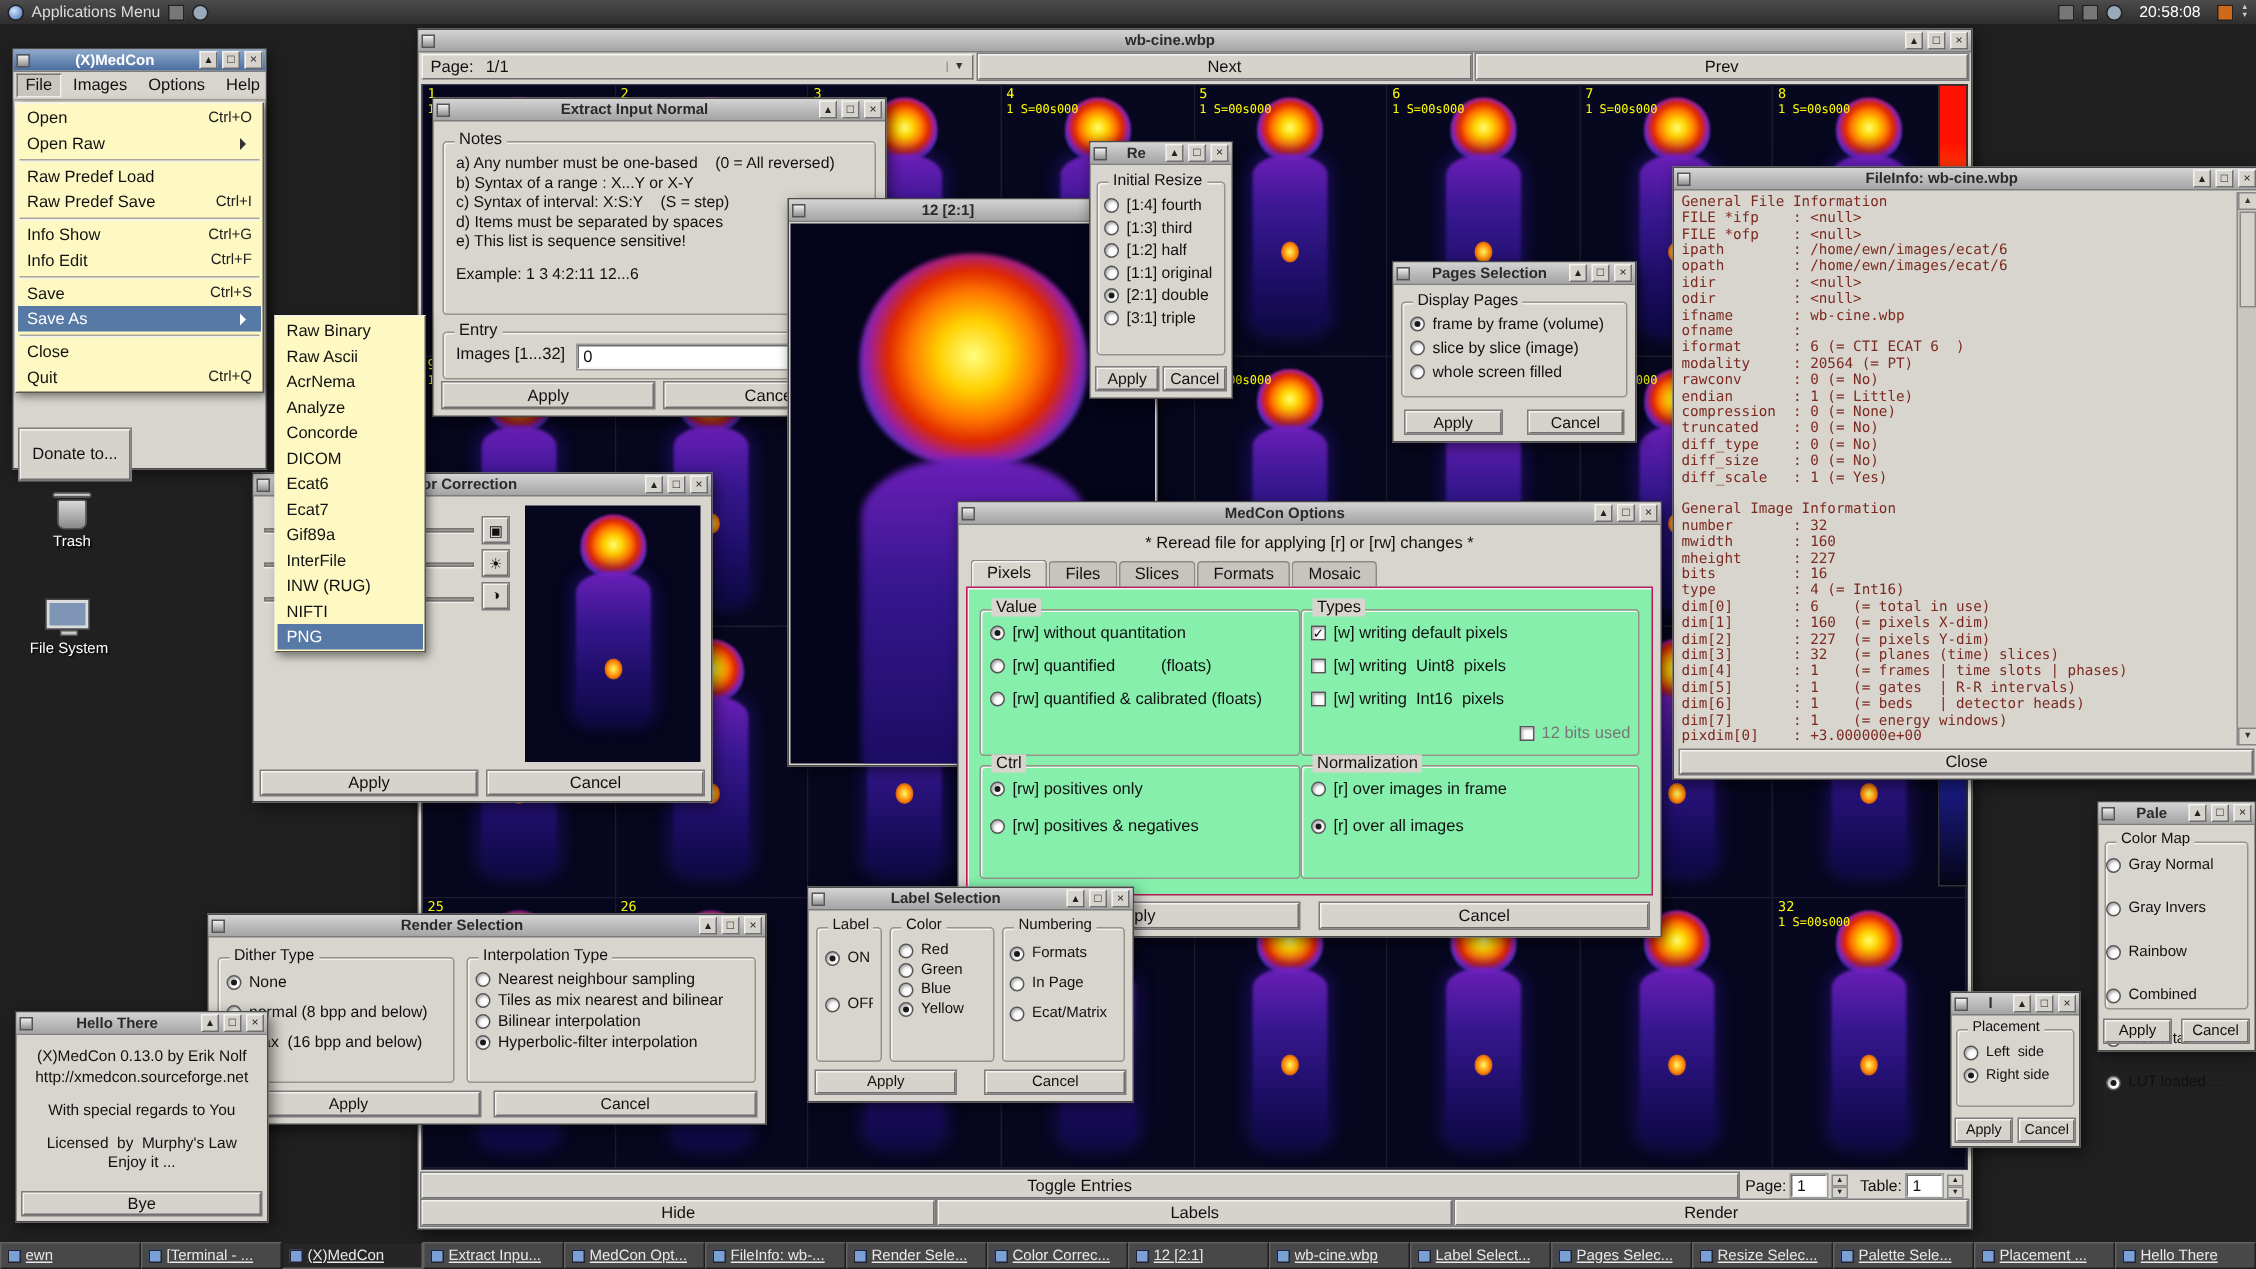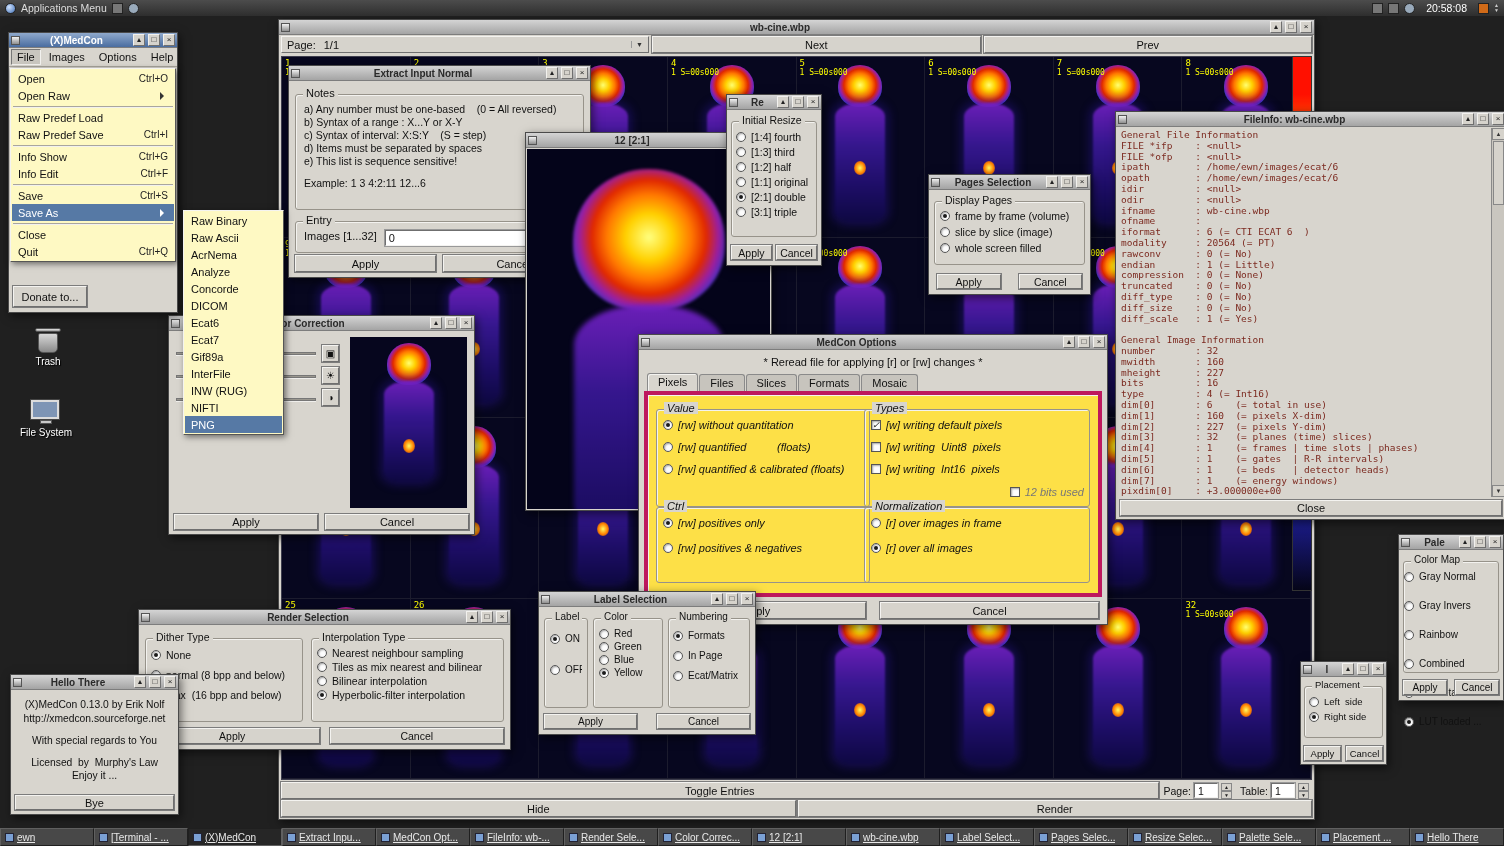--- a/index.html
+++ b/index.html
@@ -139,21 +139,21 @@
   .slider .thumb { position:absolute; top:1px; width:9px; height:12px; background:#d6d3cc; border:1px solid #555; }
   .cc-icons { width:24px; display:flex; flex-direction:column; gap:5px; padding-top:13px; }
   .icon-btn { width:17px; height:17px; font-size:10px; }
   .cc-preview { flex:1; margin:5px 6px 2px 4px; background:#06061e; position:relative; overflow:hidden; }
 
   
   .mo-subtitle { text-align:center; font-size:11px; margin-top:6px; }
   .tabs { position:absolute; left:5px; right:5px; top:36px; display:flex; align-items:flex-end; gap:1px; padding-left:3px; height:20px; }
   .tab { font-size:11px; padding:2px 10px; background:#c7c4bd; border:1px solid #8a8a8a; border-bottom:none; border-radius:3px 3px 0 0; }
   .tab.selected { background:#d8d5ce; position:relative; top:1px; padding-bottom:4px; box-shadow:inset 1px 1px 0 #f4f3f0; }
-  .tabpanel { position:absolute; left:5px; right:5px; top:56px; bottom:27px; border:4px solid #be185d; background:#fde047; box-shadow:inset 1px 1px 0 #f4f3f0;font-style:italic; }
+  .tabpanel { position:absolute; left:5px; right:5px; top:56px; bottom:27px; border:1px solid #be185d; background:#86efac; box-shadow:inset 1px 1px 0 #f4f3f0; }
   .bits { position:absolute; right:5px; bottom:8px; color:#777; font-size:11px; }
 
   
   .hello-lines { display:flex; flex-direction:column; align-items:center; padding-top:9px; font-size:10.3px; }
   .hello-line { white-space:pre; }
   div.hello-line:nth-of-type(2) { margin-top:3px; }
   div.hello-line:nth-of-type(3) { margin-top:11px; }
   div.hello-line:nth-of-type(4) { margin-top:11px; }
   div.hello-line:nth-of-type(5) { margin-top:2px; }
 
@@ -561,20 +561,21 @@
           <span>Table:</span>
           <input class="entry spin-entry" value="1" style="">
           <span class="spinbtns">
             <span class="sb">▲</span>
             <span class="sb">▼</span>
           </span>
         </div>
       </div>
       <div class="wb-row">
         <div class="btn" style="flex:1">Hide</div>
+        <div class="btn" style="flex:1">Labels</div>
         <div class="btn" style="flex:1">Render</div>
       </div>
     </div>
   </div>
 
   <div class="window" id="win-fileinfo" style="left:1115px;top:111px;width:392px;height:409px;z-index:20">
   <div class="titlebar">
     <span class="tb-icon"></span>
     <span class="tb-title">FileInfo: wb-cine.wbp</span>
     <span class="tb-btn">▴</span>
@@ -1148,21 +1149,21 @@
     <span class="tb-btn">×</span>
   </div>
 
     <div class="menubar">
 
     <span class="mb-item selected">File</span>
         <span class="mb-item">Images</span>
         <span class="mb-item">Options</span>
         <span class="mb-item">Help</span>
       </div>
-    <div class="btn" style="position:absolute;left:4px;top:253px;width:74px;height:21px">Donate to...</div>
+    <div class="btn" style="position:absolute;left:4px;top:253px;width:74px;height:34px">Donate to...</div>
     <div class="menu" style="left:1px;top:35px;width:166px">
 
         <div class="mitem">
           <span class="lbl">Open</span>
           <span class="sc">Ctrl+O</span>
 
         </div>
 
         <div class="mitem has-submenu">
           <span class="lbl">Open Raw</span>

